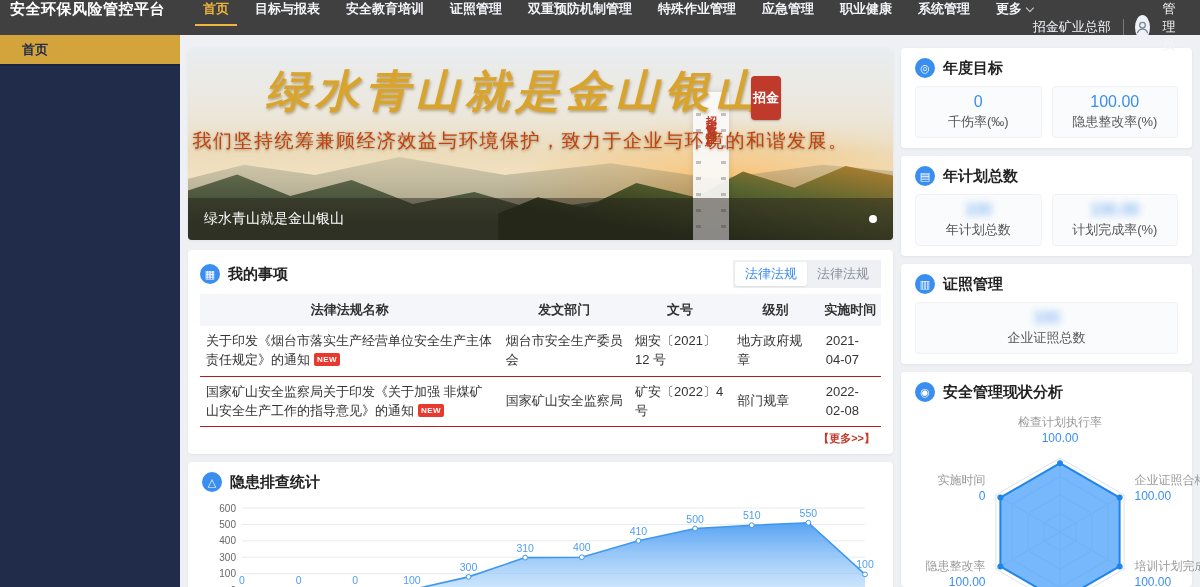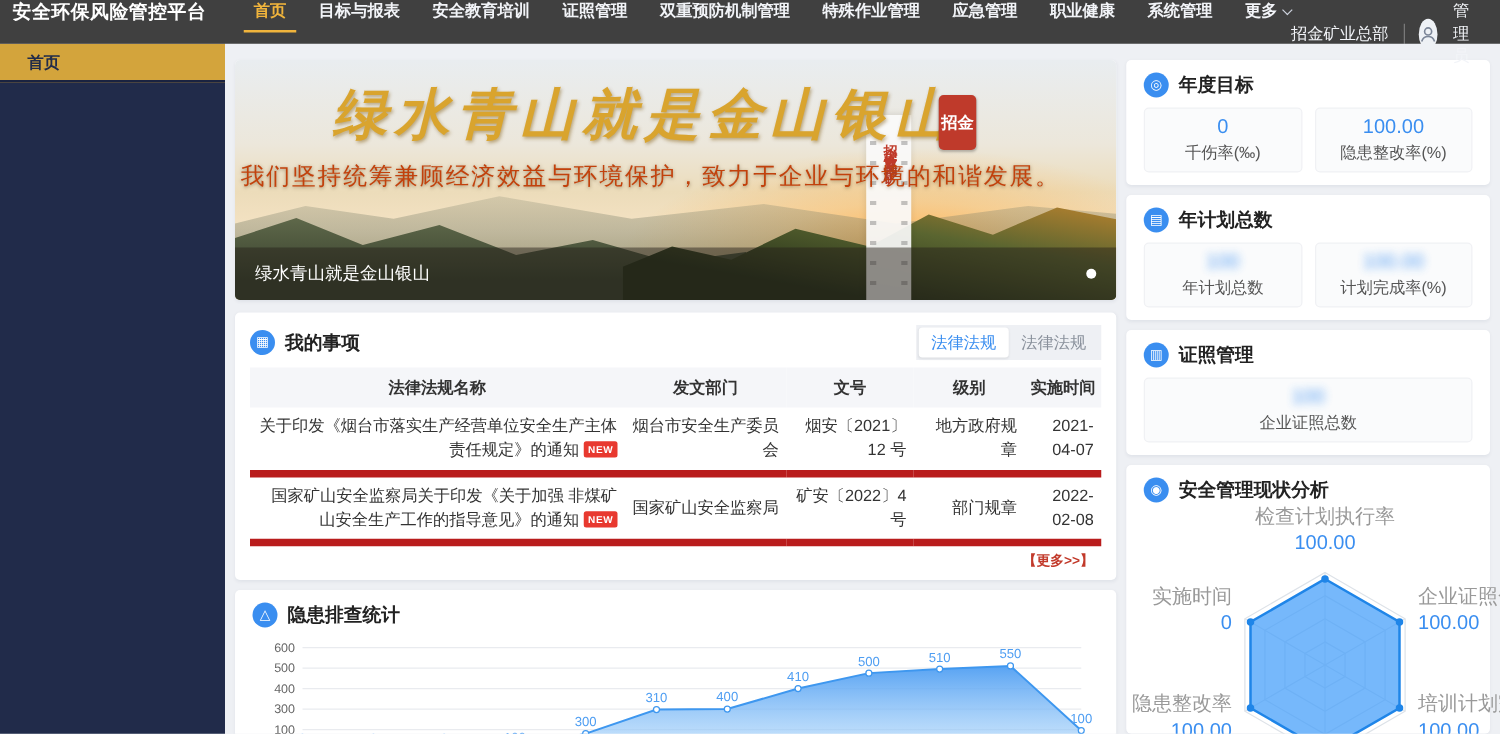--- a/index.html
+++ b/index.html
@@ -56,41 +56,41 @@
   .caption-text{color:#fff;font-size:14px;}
   .carousel-dot{width:8px;height:8px;border-radius:50%;background:#fff;cursor:pointer;}
 
   
   .matters{margin-top:10px;padding:10px 12px 0 12px;}
   .toggle{margin-left:auto;background:#eef0f4;border-radius:0;padding:2px;display:flex;}
   .toggle button{border:0;background:transparent;font-size:13px;padding:3px 10px;color:#8a919c;cursor:pointer;border-radius:3px;font-family:inherit;}
   .toggle button.active{background:#fff;color:#3a8ef0;box-shadow:0 1px 2px rgba(0,0,0,.08);}
   table.laws{width:100%;border-collapse:collapse;margin-top:6px;font-size:13px;table-layout:fixed;}
   table.laws th{background:#f5f6f9;color:#333;font-weight:bold;padding:7px 4px;text-align:center;}
-  table.laws td{padding:6px 6px;text-align:right;color:#333;vertical-align:middle;line-height:1.45;border-bottom:6px solid #b91c1c;}
+  table.laws td{padding:6px 6px;text-align:left;color:#333;vertical-align:middle;line-height:1.45;border-bottom:1px solid #b91c1c;}
   td.law-name{color:#4a7cf0;cursor:pointer;}
   .new-badge{display:inline-block;background:#e8392f;color:#fff;font-size:8px;font-weight:bold;padding:1px 3px;border-radius:2px;margin-left:4px;vertical-align:2px;letter-spacing:.5px;}
   .more-row{text-align:right;padding:4px 6px 8px;font-size:11px;font-weight:bold;}
   .more-link{color:#c23a2b;cursor:pointer;}
 
   
   .hazard{margin-top:8px;padding:10px 14px 0 14px;height:170px;}
   .chart-wrap{margin-top:4px;}
 
   
   .r-card{padding:10px 14px;}
   .r-card .card-head{margin-bottom:8px;}
   .stat-row{display:flex;gap:10px;}
   .stat-box{flex:1;background:#fafbfc;border:1px solid #f0f1f4;border-radius:4px;height:52px;display:flex;flex-direction:column;align-items:center;justify-content:center;}
   .stat-value{font-size:16px;color:#3a8ef0;line-height:1.1;}
   .stat-value.blurred{filter:blur(3.5px);opacity:.85;}
   .stat-label{font-size:13px;color:#555;margin-top:3px;}
   .analysis-card{flex:1;min-height:0;padding:10px 14px;}
   .radar-wrap{position:relative;width:290px;height:220px;margin:12px auto 0;}
-  .radar-label{position:absolute;font-size:16px;color:#999;line-height:1.3;white-space:nowrap;}
+  .radar-label{position:absolute;font-size:12px;color:#999;line-height:1.3;white-space:nowrap;}
   .rl-value{color:#3a8ef0;}
 </style>
 </head>
 <body>
 
 <div class="topbar">
   <div class="app-title">安全环保风险管控平台</div>
   <div class="burger">
       <span></span>
       <span></span>

